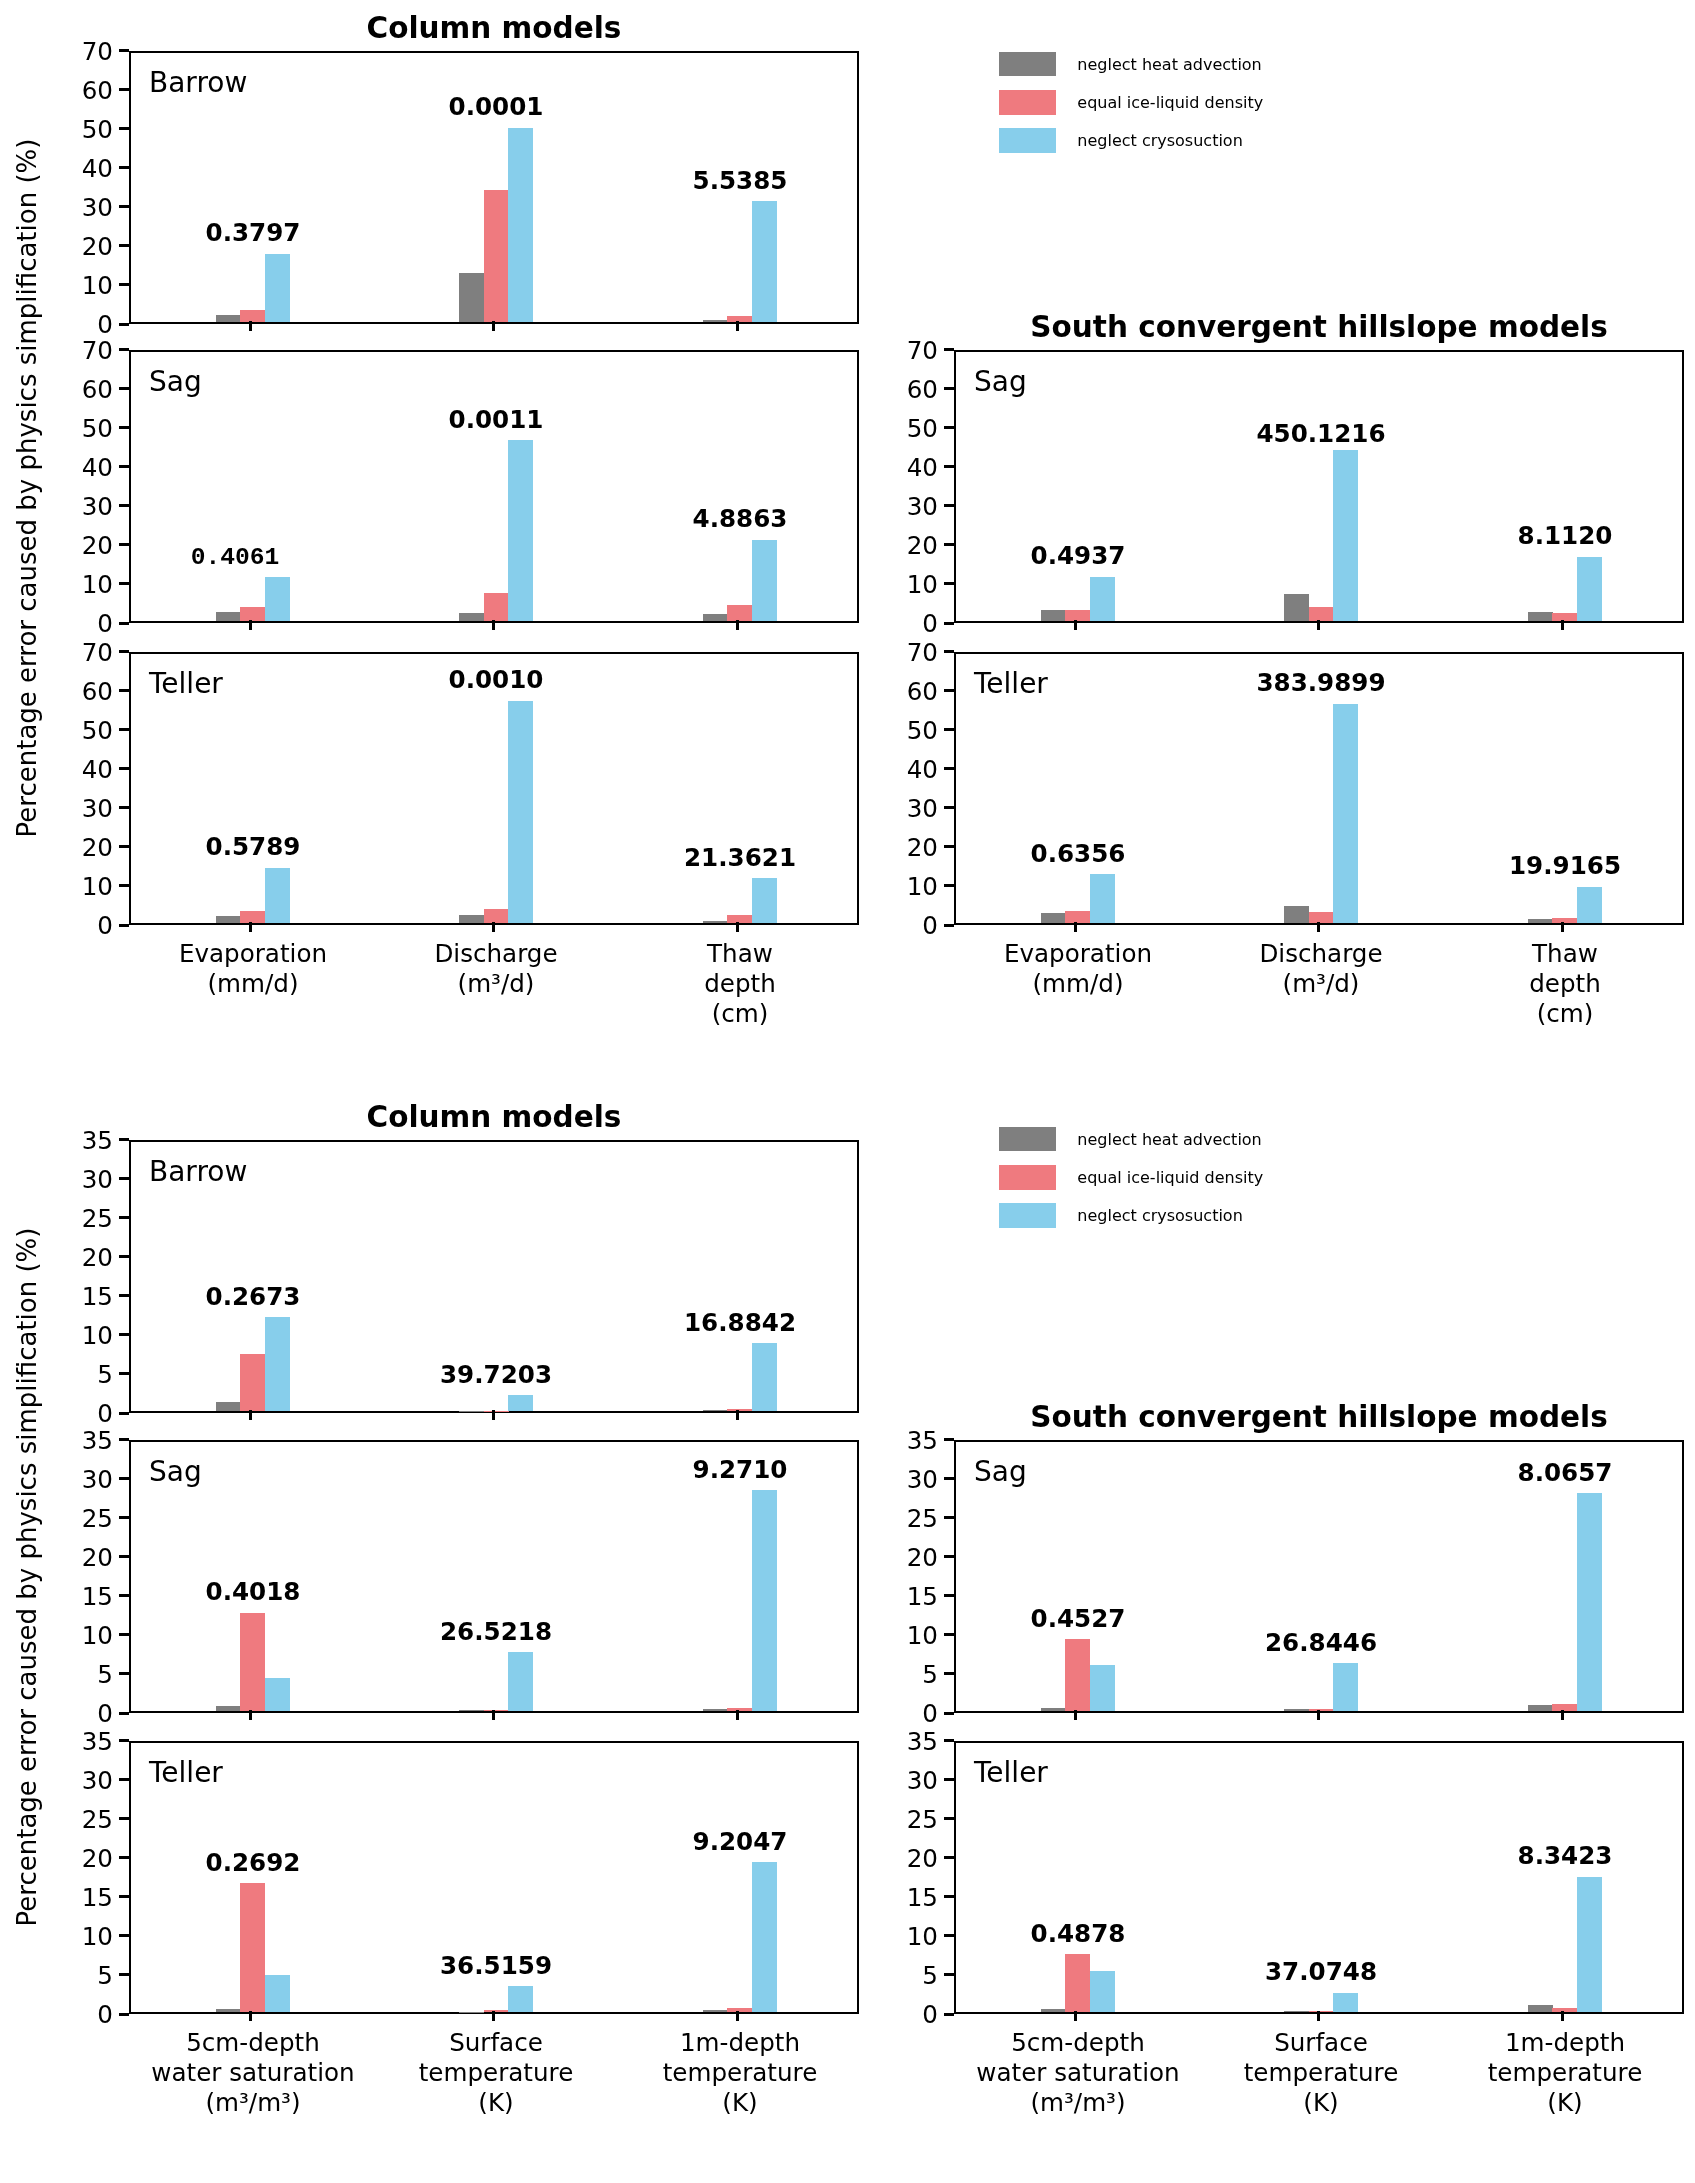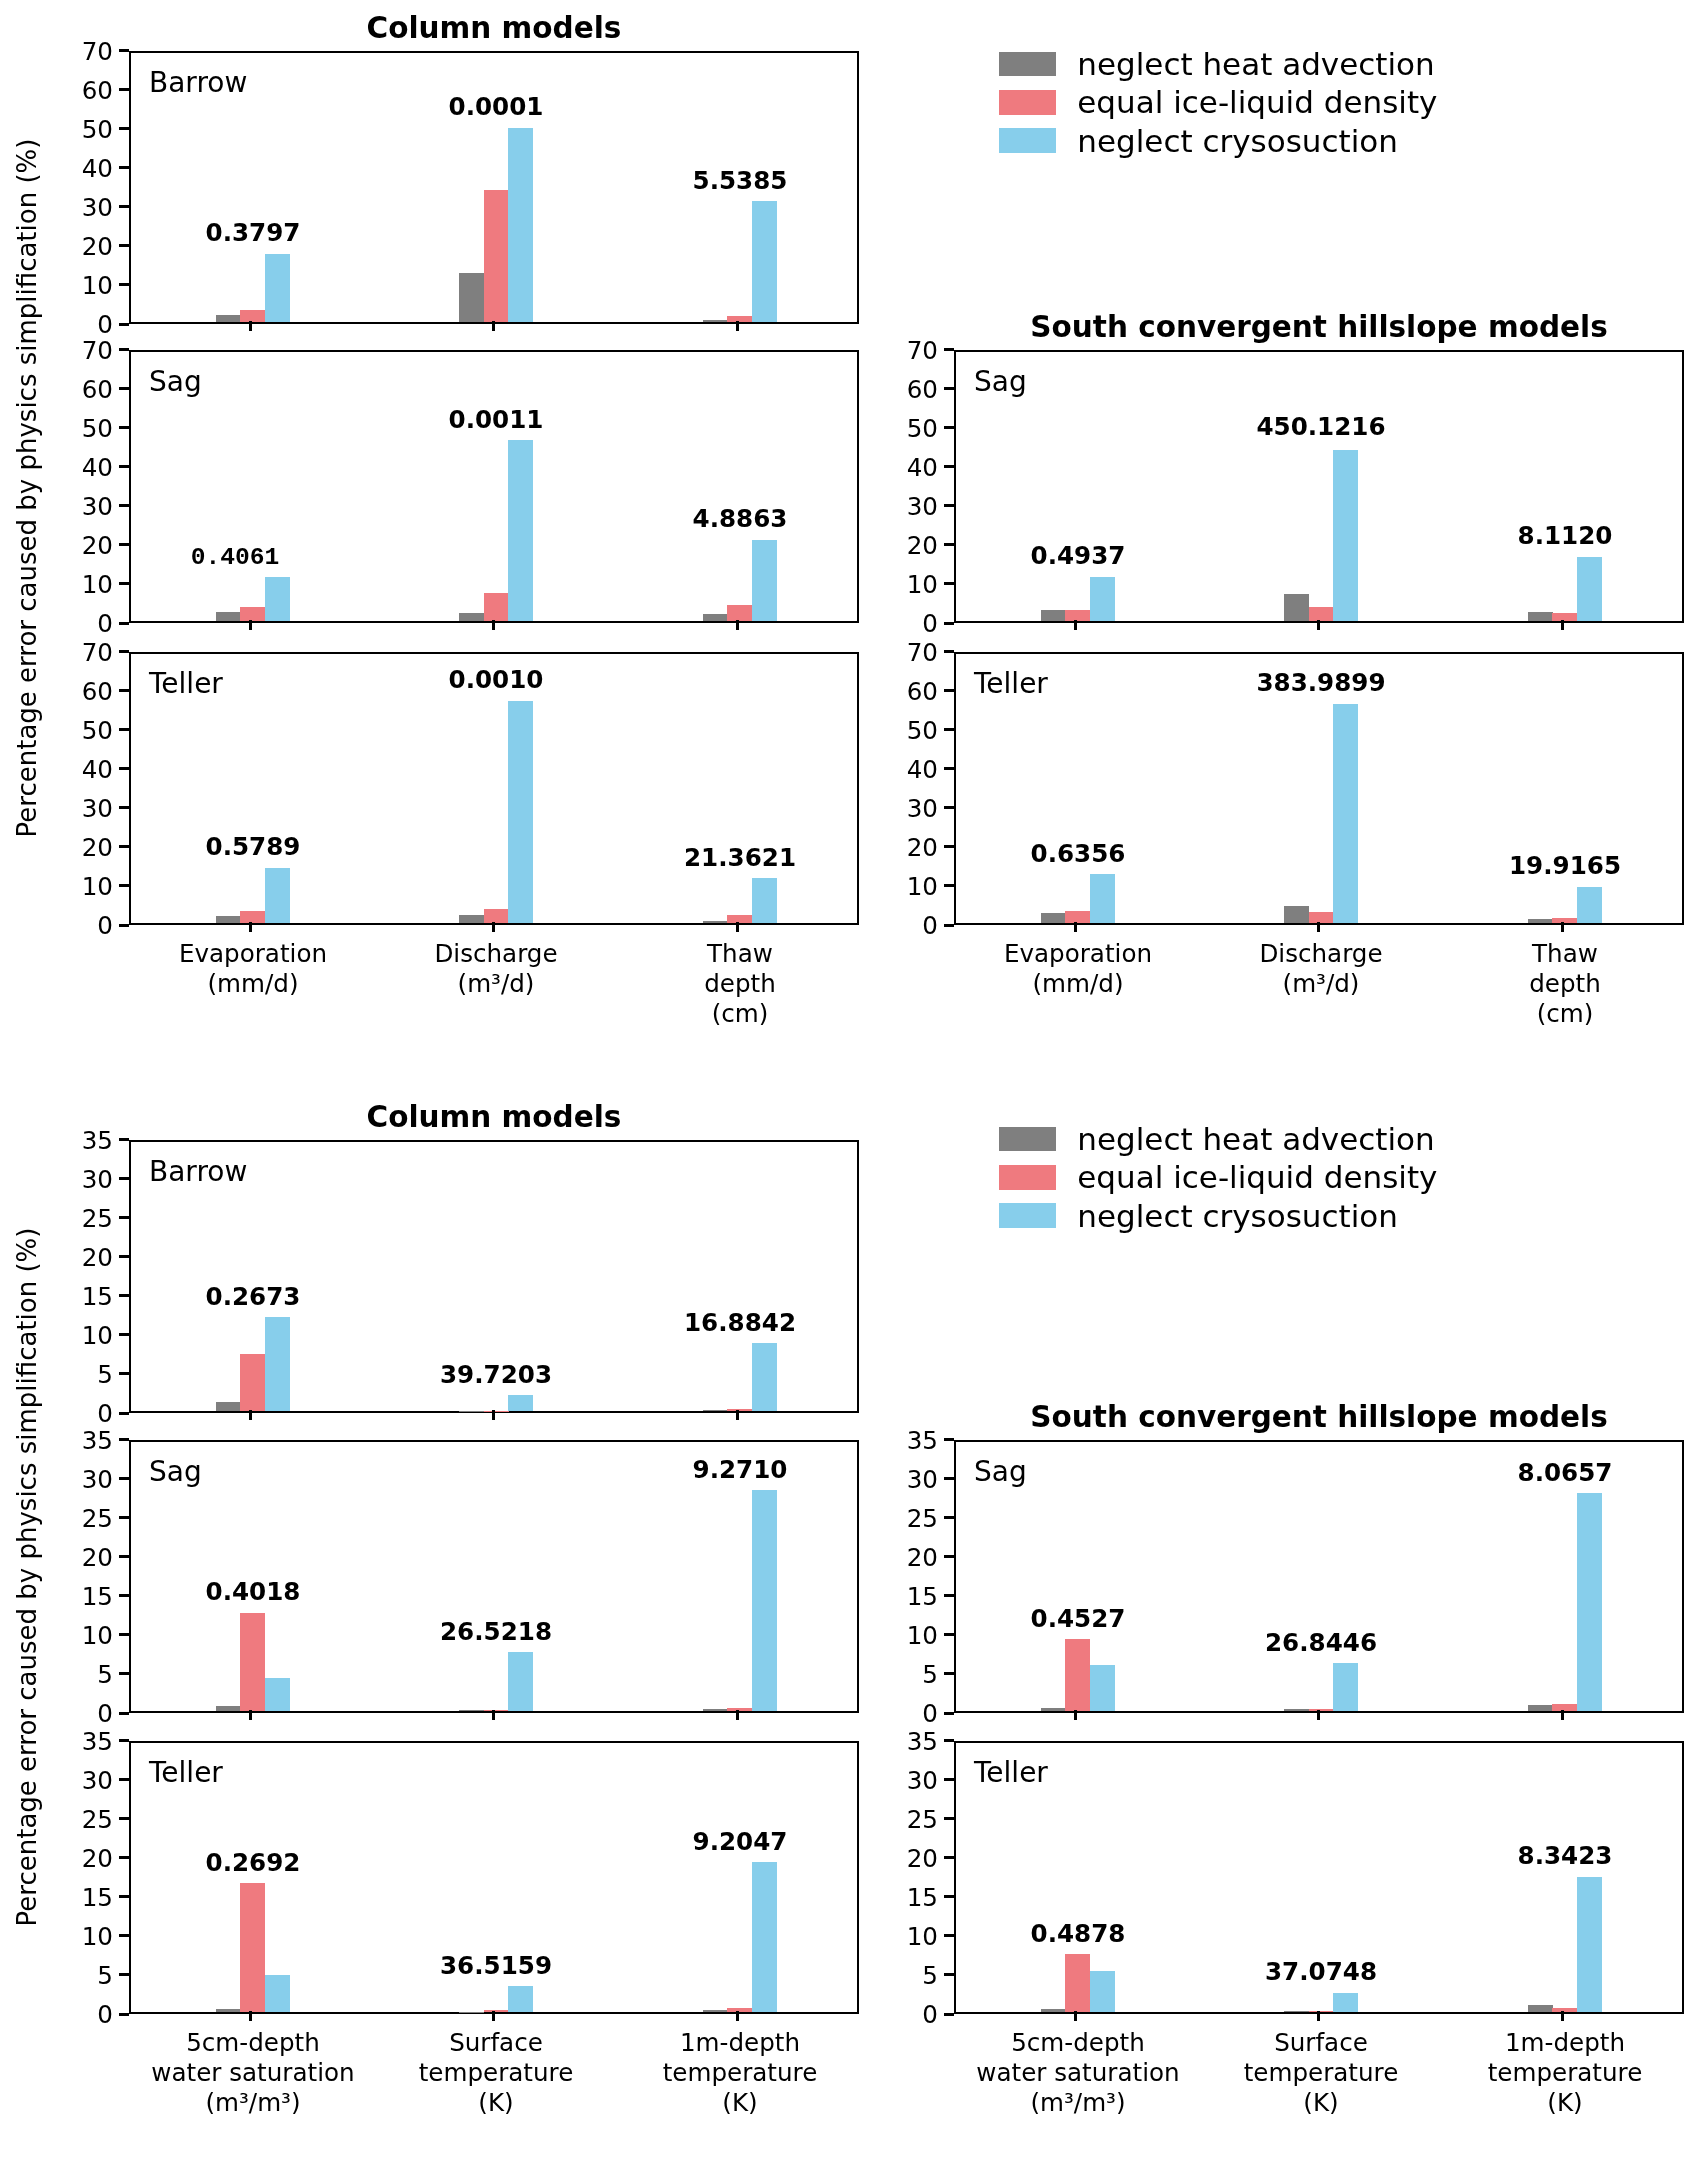--- a/index.html
+++ b/index.html
@@ -90,21 +90,21 @@
     display:flex;
     align-items:center;
     height:26px;
   }
   .legend-swatch{
     width:57px;height:24.6px;
     display:inline-block;
   }
   .legend-label{
     margin-left:21.3px;
-    font-size:31px;
+    font-size:16px;
     white-space:nowrap;
   }
 </style>
 </head>
 <body>
 
 <div id="figure">
 
   <div class="y-axis-label" style="left:11.5px;top:488px;">Percentage error caused by physics simplification (%)</div>
   <div class="y-axis-label" style="left:11.5px;top:1577px;">Percentage error caused by physics simplification (%)</div>
@@ -270,21 +270,21 @@
         <div class="y-tick-label" style="top: -2.5px;">70</div>
         <div class="bar" title="neglect heat advection: 2.8" style="left: 85px; width: 24.6px; height: 11px; background: rgb(127, 127, 127);"></div>
         <div class="bar" title="equal ice-liquid density: 2.8" style="left: 109px; width: 24.6px; height: 11px; background: rgb(239, 122, 127);"></div>
         <div class="bar" title="neglect crysosuction: 11.3" style="left: 134px; width: 24.6px; height: 44px; background: rgb(135, 206, 235);"></div>
         <div class="x-tick" style="left: 118px; top: 268px;"></div>
         <div class="bar-annotation" style="left: 122px; bottom: 51px;">0.4937</div>
         <div class="bar" title="neglect heat advection: 7" style="left: 328px; width: 24.6px; height: 27px; background: rgb(127, 127, 127);"></div>
         <div class="bar" title="equal ice-liquid density: 3.7" style="left: 353px; width: 24.6px; height: 14.4px; background: rgb(239, 122, 127);"></div>
         <div class="bar" title="neglect crysosuction: 43.8" style="left: 377px; width: 24.6px; height: 171px; background: rgb(135, 206, 235);"></div>
         <div class="x-tick" style="left: 361px; top: 268px;"></div>
-        <div class="bar-annotation" style="left: 365px; bottom: 180px;">450.1216</div>
+        <div class="bar-annotation" style="left: 365px; bottom: 173px;">450.1216</div>
         <div class="bar" title="neglect heat advection: 2.3" style="left: 572px; width: 24.6px; height: 9px; background: rgb(127, 127, 127);"></div>
         <div class="bar" title="equal ice-liquid density: 2" style="left: 596px; width: 24.6px; height: 7.8px; background: rgb(239, 122, 127);"></div>
         <div class="bar" title="neglect crysosuction: 16.5" style="left: 621px; width: 24.6px; height: 64px; background: rgb(135, 206, 235);"></div>
         <div class="x-tick" style="left: 605px; top: 268px;"></div>
         <div class="bar-annotation" style="left: 609px; bottom: 71px;">8.1120</div>
       </div>
       <div class="panel" style="left: 954px; top: 652px; width: 730px; height: 273px;">
         <div class="site-label">Teller</div>
         <div class="y-tick" style="top: 270px;"></div>
         <div class="y-tick-label" style="top: 271px;">0</div>

